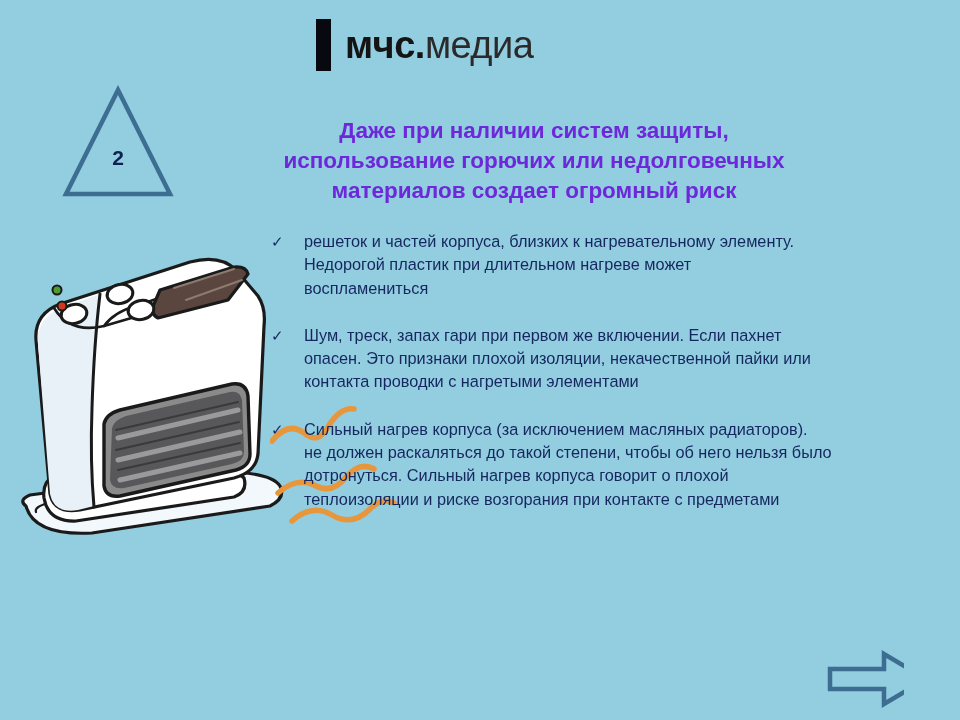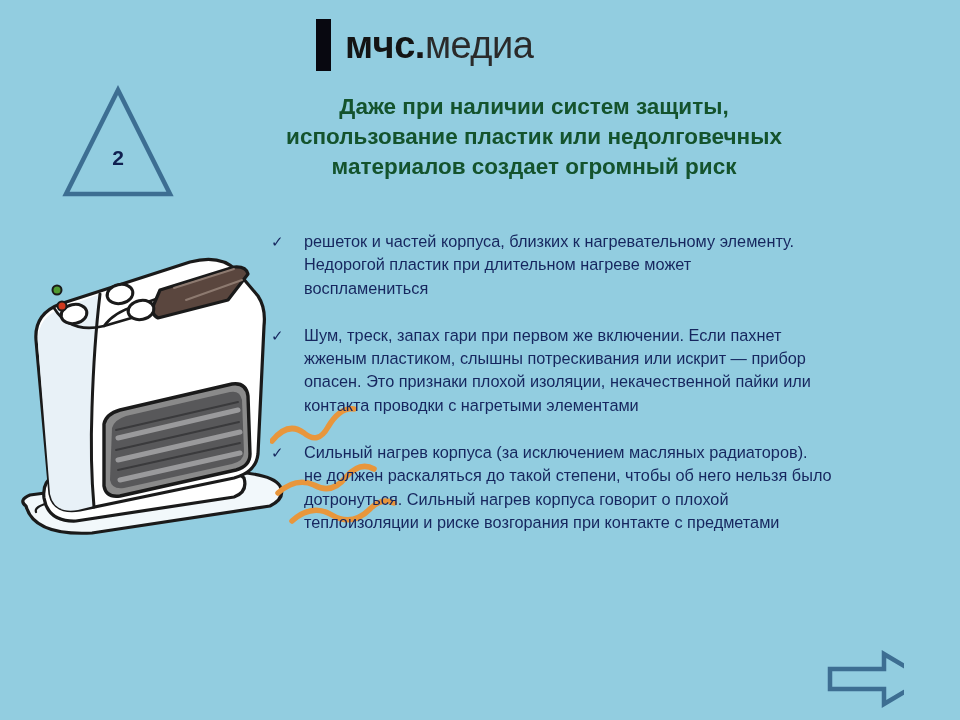--- a/index.html
+++ b/index.html
@@ -63,27 +63,27 @@
     text-align: center;
     font-size: 21px;
     font-weight: bold;
     color: #102050;
   }
 
   
   .title {
     position: absolute;
     left: 196px;
-    top: 92px;
+    top: 116px;
     width: 676px;
     text-align: center;
     font-size: 22.5px;
     font-weight: bold;
     line-height: 30px;
-    color: #14532d;
+    color: #6d28d9;
   }
   .title-line { display: block; }
 
   
   .bullets {
     position: absolute;
     left: 268px;
     top: 230px;
     width: 640px;
   }
@@ -147,21 +147,21 @@
 
   <div class="badge">
     <svg width="112" height="116" viewBox="0 0 112 116">
       <polygon points="56,6 108,110 4,110" fill="none" stroke="#3d6e92" stroke-width="4.5" stroke-linejoin="miter"></polygon>
     </svg>
     <div class="badge-num">2</div>
   </div>
 
   <div class="title">
     <span class="title-line">Даже при наличии систем защиты,</span>
-    <span class="title-line">использование пластик или недолговечных</span>
+    <span class="title-line">использование горючих или недолговечных</span>
     <span class="title-line">материалов создает огромный риск</span>
   </div>
 
   <div class="heater">
     <svg width="290" height="310" viewBox="0 0 290 310">
       <g stroke="#1a1a1a" stroke-width="3.2" stroke-linejoin="round" stroke-linecap="round">
 
         <path d="M18 258 Q10 252 22 247 L196 224 Q262 222 272 238 Q278 250 262 258 L84 285 Q26 288 18 258 Z" fill="#f2f8fb"></path>
         <path d="M28 264 Q26 259 40 255 L200 232" fill="none" stroke-width="2.2"></path>
 
@@ -222,21 +222,20 @@
     <div class="bullet b1">
       <span class="check">✓</span>
       <span class="bline">решеток и частей корпуса, близких  к нагревательному элементу.</span>
       <span class="bline">Недорогой пластик  при длительном нагреве может</span>
       <span class="bline">воспламениться</span>
     </div>
 
     <div class="bullet b2">
       <span class="check">✓</span>
       <span class="bline">Шум, треск, запах  гари при первом же включении.  Если пахнет</span>
-      <span class="bline">жженым пластиком,  слышны потрескивания или  искрит — прибор</span>
       <span class="bline">опасен. Это признаки  плохой  изоляции, некачественной пайки  или</span>
       <span class="bline">контакта  проводки с нагретыми элементами</span>
     </div>
 
     <div class="bullet b3">
       <span class="check">✓</span>
       <span class="bline">Сильный нагрев корпуса (за исключением масляных  радиаторов).</span>
       <span class="bline">не должен раскаляться до такой степени, чтобы об него нельзя было</span>
       <span class="bline">дотронуться. Сильный нагрев корпуса говорит о плохой</span>
       <span class="bline">теплоизоляции  и риске возгорания при  контакте с предметами</span>

